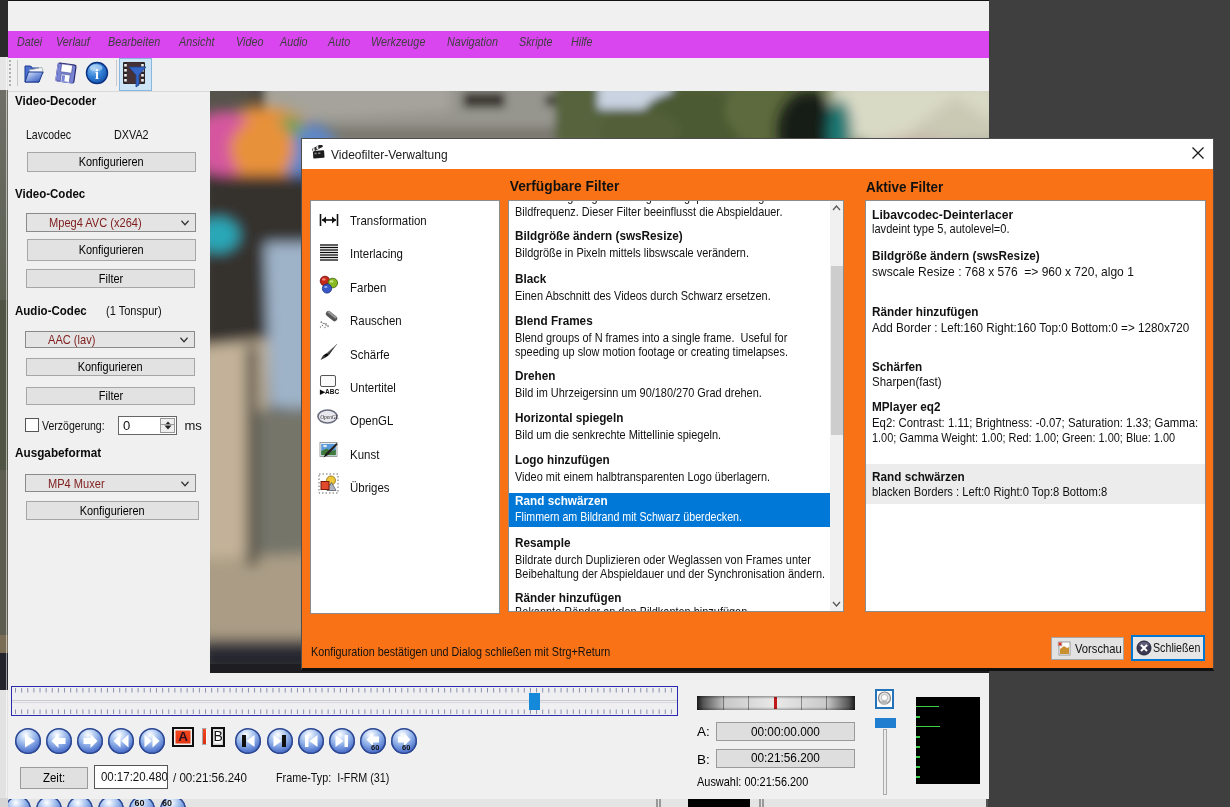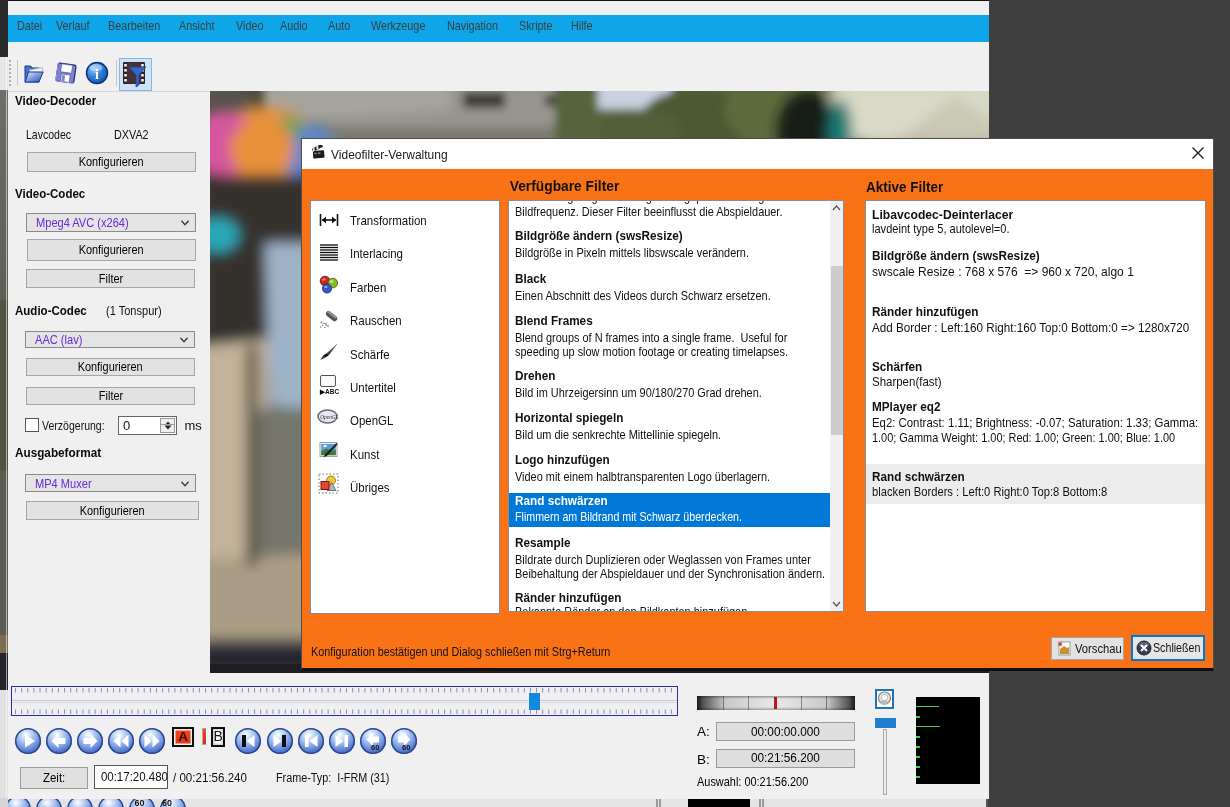--- a/index.html
+++ b/index.html
@@ -4,29 +4,29 @@
 <style>
 html,body{margin:0;padding:0;}
 body{width:1230px;height:807px;overflow:hidden;background:#3f3f3f;
   font-family:"Liberation Sans",sans-serif;font-size:13px;color:#111;}
 .abs{position:absolute;}
 #stage{position:relative;width:1230px;height:807px;}
 
 #mainwin{left:8px;top:0;width:980.5px;height:798px;background:#f0f0f0;border-top:1px solid #111;}
 #titlebar{left:0;top:0;width:100%;height:30px;background:#fff;}
 #titletext{left:25.5px;top:7px;color:#83838c;font-size:13.5px;}
-#menubar{left:0;top:14px;width:100%;height:27px;background:#0ea5e9;}
+#menubar{left:0;top:30px;width:100%;height:27px;background:#d946ef;font-style:italic;}
 .mi{position:absolute;top:3px;color:#3f3f3f;font-size:13px;}
 #toolbar{left:0;top:57px;width:100%;height:33px;background:#f0f0f0;border-bottom:1px solid #d9d9d9;}
 .tsep{position:absolute;top:2px;width:1px;height:26px;background:#c8c8c8;}
 
 .blbl{font-weight:bold;font-size:13.5px;color:#0a0a0a;}
 .sbtn{background:#e2e2e2;border:1px solid #a6a6a6;text-align:center;font-size:13.5px;color:#000;line-height:18px;}
 .sbtn span{display:inline-block;transform:scaleX(0.81);}
-.scmb{background:#e4e4e4;border:1px solid #8a8a8a;font-size:13.5px;color:#6d28d9;line-height:17px;padding-left:9px;box-sizing:border-box;}
+.scmb{background:#e4e4e4;border:1px solid #8a8a8a;font-size:13.5px;color:#7f1d1d;line-height:17px;padding-left:22px;box-sizing:border-box;}
 .scmb b{font-weight:normal;display:inline-block;transform:scaleX(0.82);transform-origin:0 50%;}
 .chev{position:absolute;right:6px;top:3px;width:8px;height:8px;}
 
 #dialog{left:301px;top:138px;width:911px;height:529px;background:#f97316;border:1px solid #4e4e4e;border-bottom:3px solid #101010;}
 #dlg-title{left:0;top:0;width:100%;height:30px;background:#fff;}
 .list{position:absolute;background:#fff;border:1px solid #8c8c8c;}
 .flt-name{position:absolute;left:6px;font-weight:bold;font-size:13.5px;white-space:nowrap;transform:scaleX(0.87);transform-origin:0 50%;}
 .flt-desc{position:absolute;left:6px;font-size:13.5px;white-space:nowrap;transform:scaleX(0.81);transform-origin:0 50%;}
 .cat-txt{position:absolute;left:39px;font-size:13.5px;white-space:nowrap;transform:scaleX(0.85);transform-origin:0 50%;}
 

